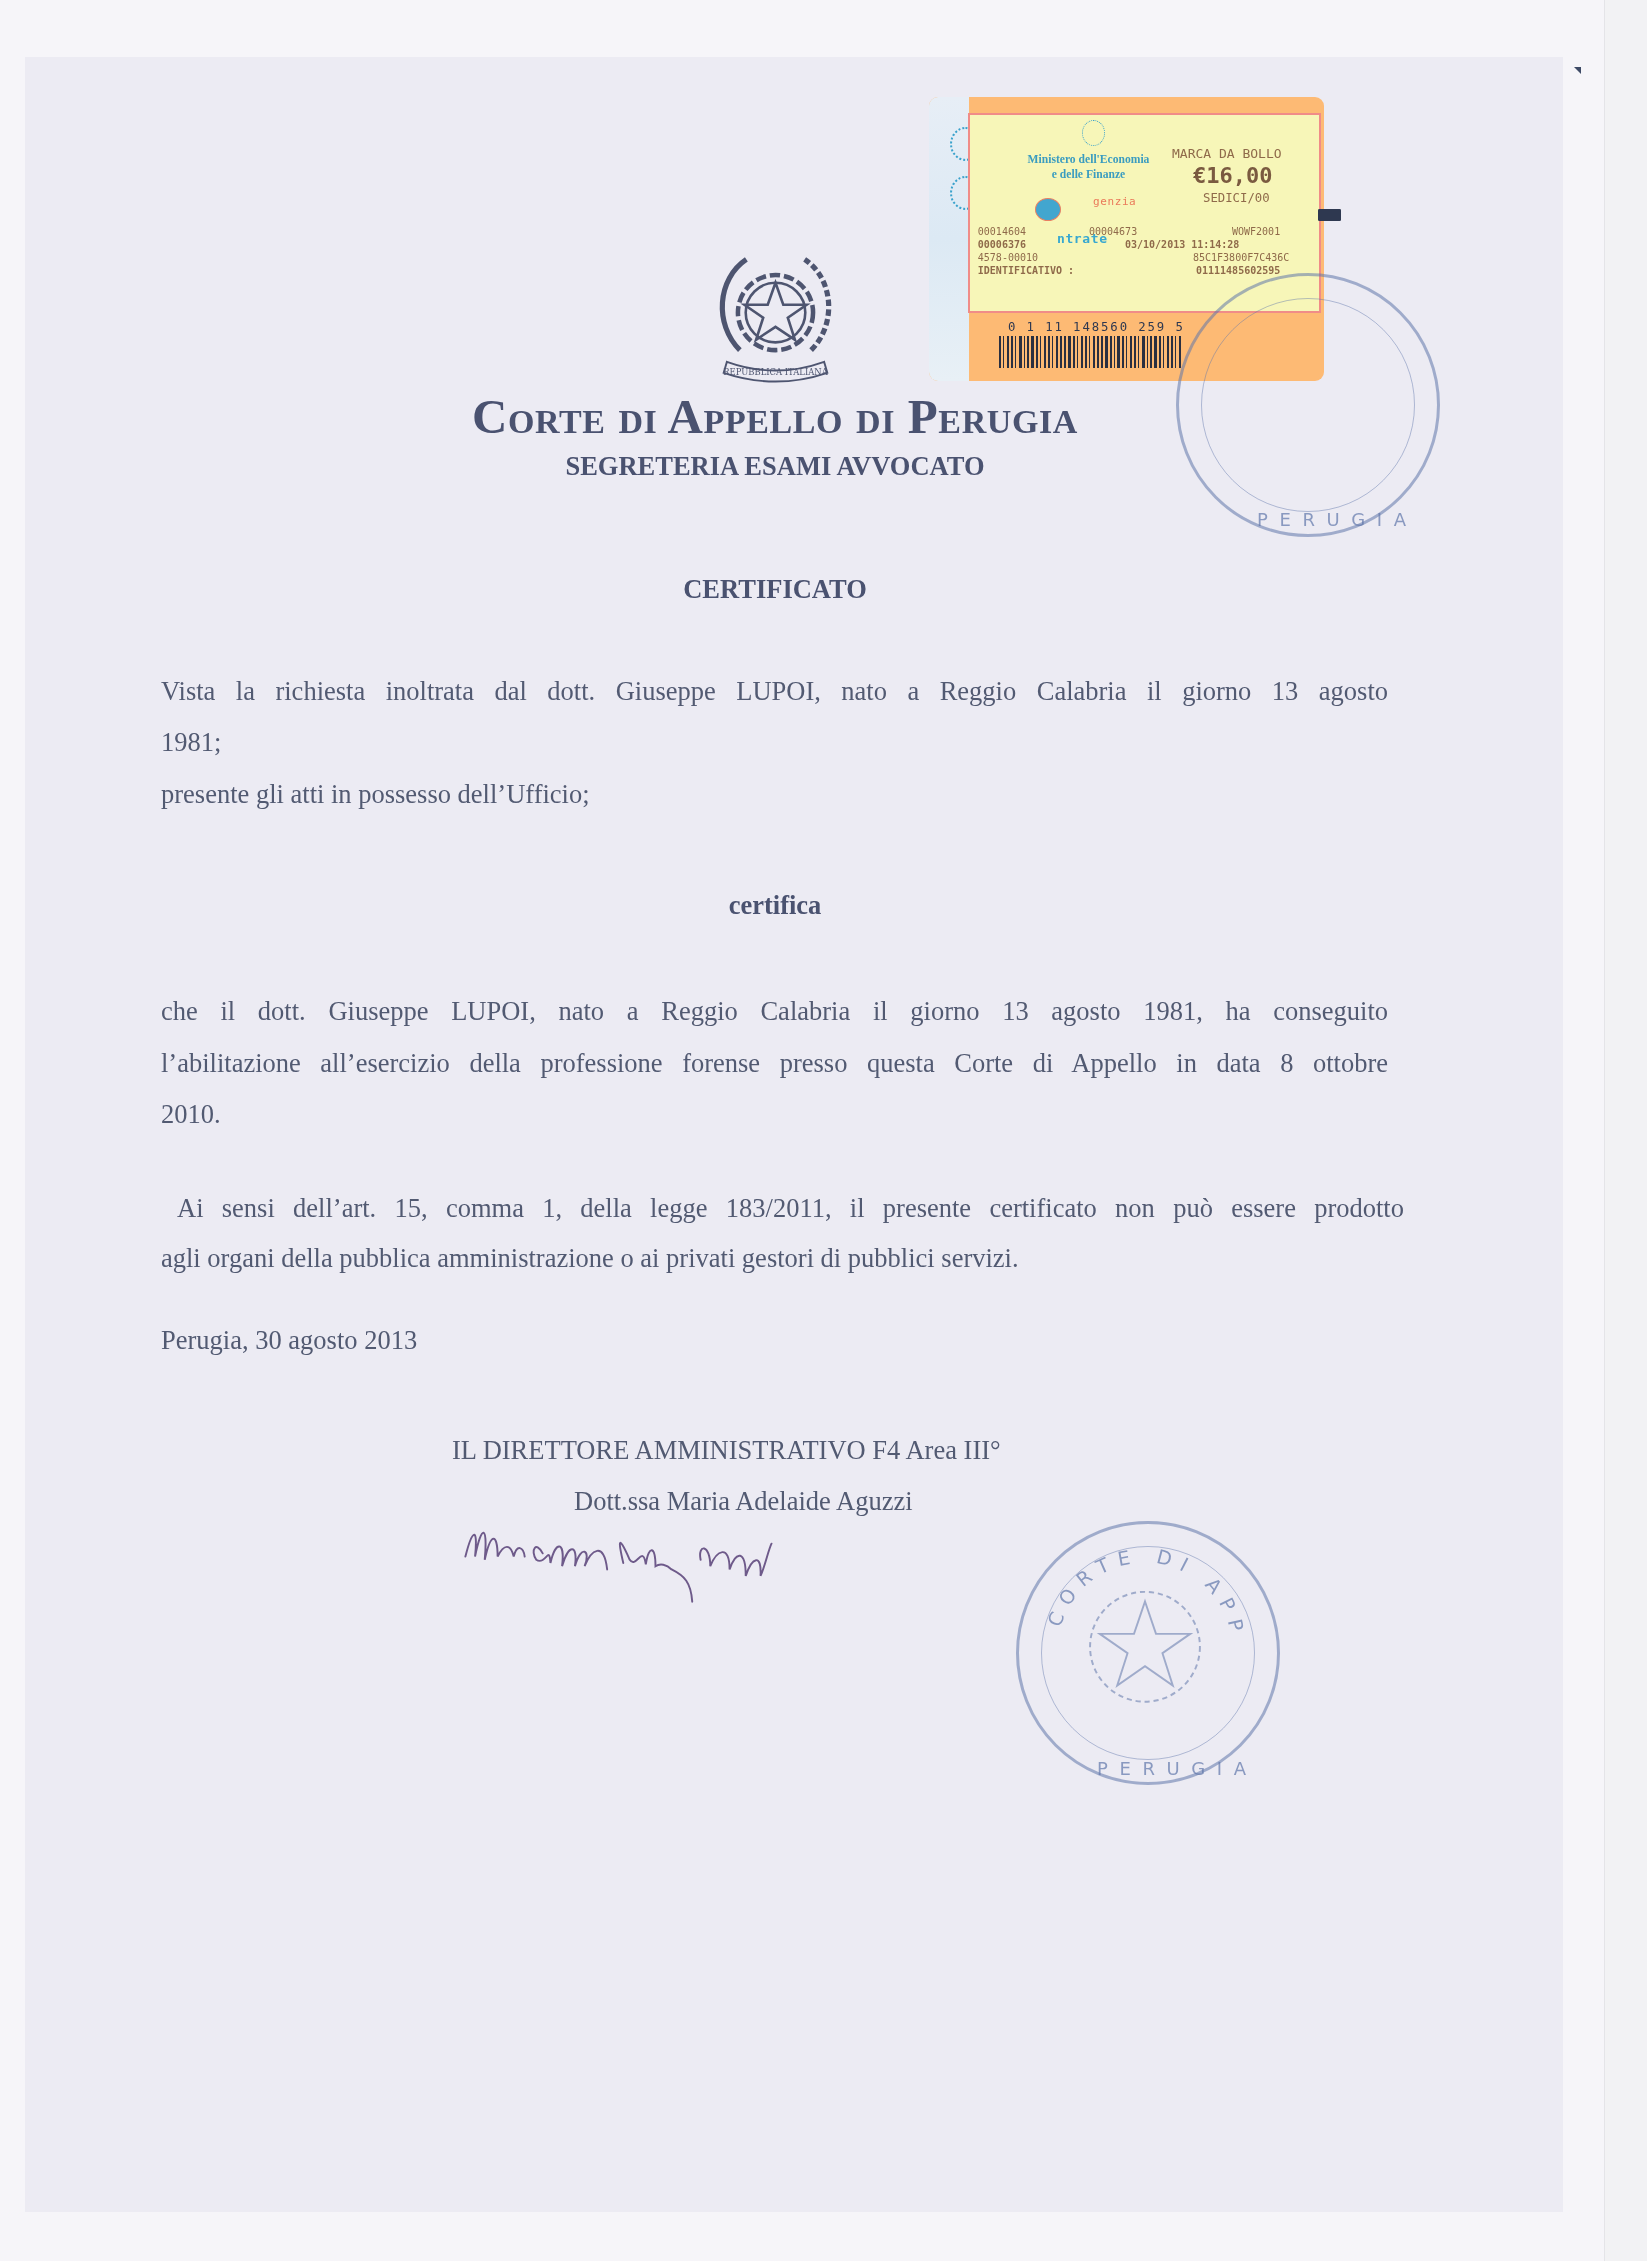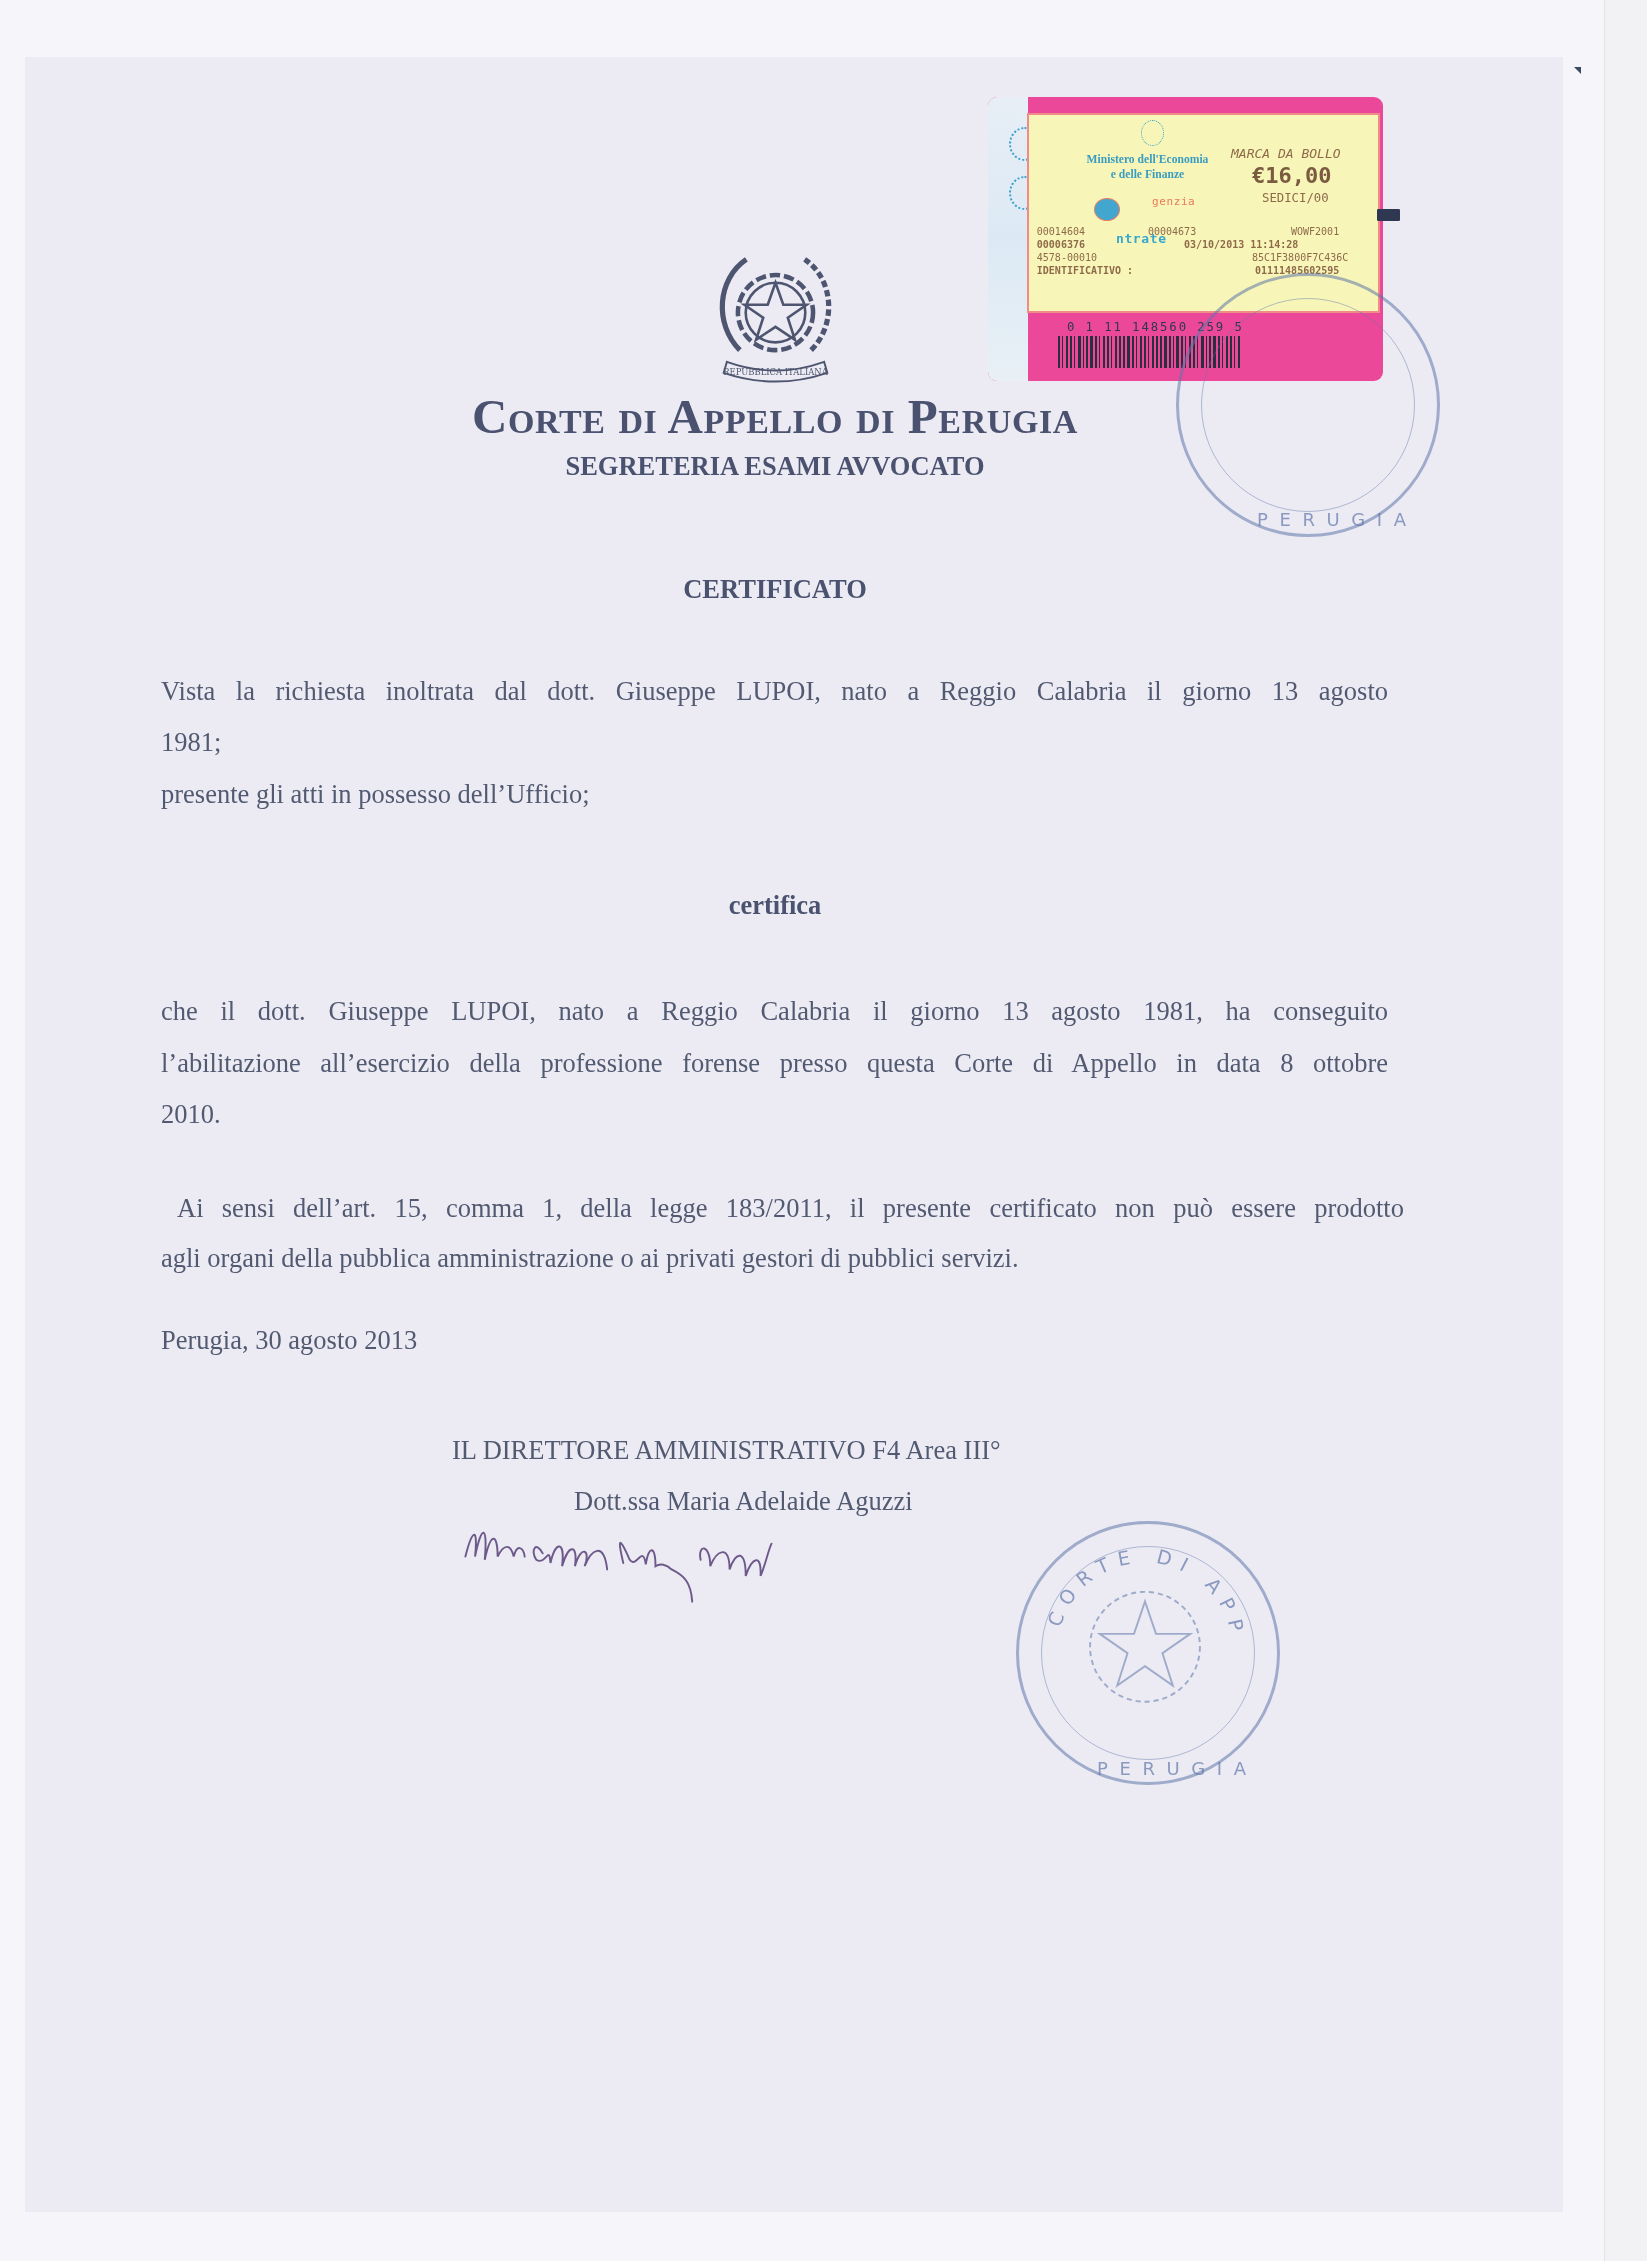--- a/index.html
+++ b/index.html
@@ -32,41 +32,41 @@
       font-size: 49px; font-weight: bold; letter-spacing: 0.6px; color: #4a5270;
       font-variant: small-caps;
     }
     .heading-sub {
       position: absolute; left: 0; width: 1550px; top: 451px; text-align: center;
       font-size: 26.5px; font-weight: bold; color: #4a5270;
     }
 
     
     .rev-stamp {
-      position: absolute; left: 988px; top: 97px; width: 395px; height: 284px;
-      background: #ec4899; border-radius: 9px;
+      position: absolute; left: 929px; top: 97px; width: 395px; height: 284px;
+      background: #fdba74; border-radius: 9px;
     }
     .rev-left-band {
       position: absolute; left: 0; top: 0; width: 40px; height: 100%;
       background: linear-gradient(180deg, #e7eef6, #dce9f4 50%, #e8f0f6);
       border-radius: 9px 0 0 9px;
     }
     .rev-inner {
       position: absolute; left: 39px; top: 15.5px; width: 349px; height: 196px;
       background: #f7f6b8; border: 2.6px solid #f08c88;
     }
     .rev-text { position: absolute; font-family: "DejaVu Sans Mono", monospace; color: #8f6a4a; white-space: nowrap; }
     .rev-ministry {
       position: absolute; left: 28px; top: 37px; width: 181px; text-align: center;
       font-family: "Liberation Serif", serif; font-weight: bold; color: #3a9cc0; font-size: 11.6px; line-height: 15.5px;
     }
     .rev-agency1 { position: absolute; left: 87px; top: 80px; font-family: "DejaVu Sans Mono", monospace; color: #ea7a5a; font-size: 11px; letter-spacing: 0.6px; margin-left: 36px; }
     .rev-agency2 { position: absolute; left: 87px; top: 92px; font-family: "DejaVu Sans Mono", monospace; color: #38a8d0; font-size: 13px; font-weight: bold; letter-spacing: 0.6px; margin-top: 24px; }
     .rev-agency-logo { position: absolute; left: 65px; top: 83px; width: 26px; height: 23px; border-radius: 50%; background: #42a6cf; border: 1.9px solid #ea8062; box-sizing: border-box; }
-    .rev-marca { left: 202px; top: 31px; font-size: 13px; font-style: italic; }
+    .rev-marca { left: 202px; top: 31px; font-size: 13px; }
     .rev-amount { left: 223px; top: 48px; font-size: 22px; font-weight: bold; color: #7a5a40; }
     .rev-words { left: 233px; top: 76px; font-size: 12.3px; }
     .rev-tab { position: absolute; left: 389px; top: 112px; width: 23px; height: 11.6px; background: #2e3850; border-radius: 1.3px; }
     .rev-data { font-size: 10px; line-height: 13px; }
     .rev-barcode-num { position: absolute; left: 79px; top: 223px; font-family: "DejaVu Sans Mono", monospace; font-size: 12.3px; color: #2e3850; letter-spacing: 1.9px; }
     .rev-barcode {
       position: absolute; left: 70px; top: 239px; width: 184px; height: 32px;
       background: repeating-linear-gradient(90deg, #2a2f40 0 1.9px, transparent 1.9px 3.9px, #2a2f40 3.9px 5.2px, transparent 5.2px 7.8px, #2a2f40 7.8px 10.3px, transparent 10.3px 12.3px);
     }
     .rev-emblem { position: absolute; width: 31px; height: 34px; border-radius: 50%; border: 2.6px dotted #3aa2cc; box-sizing: border-box; }

